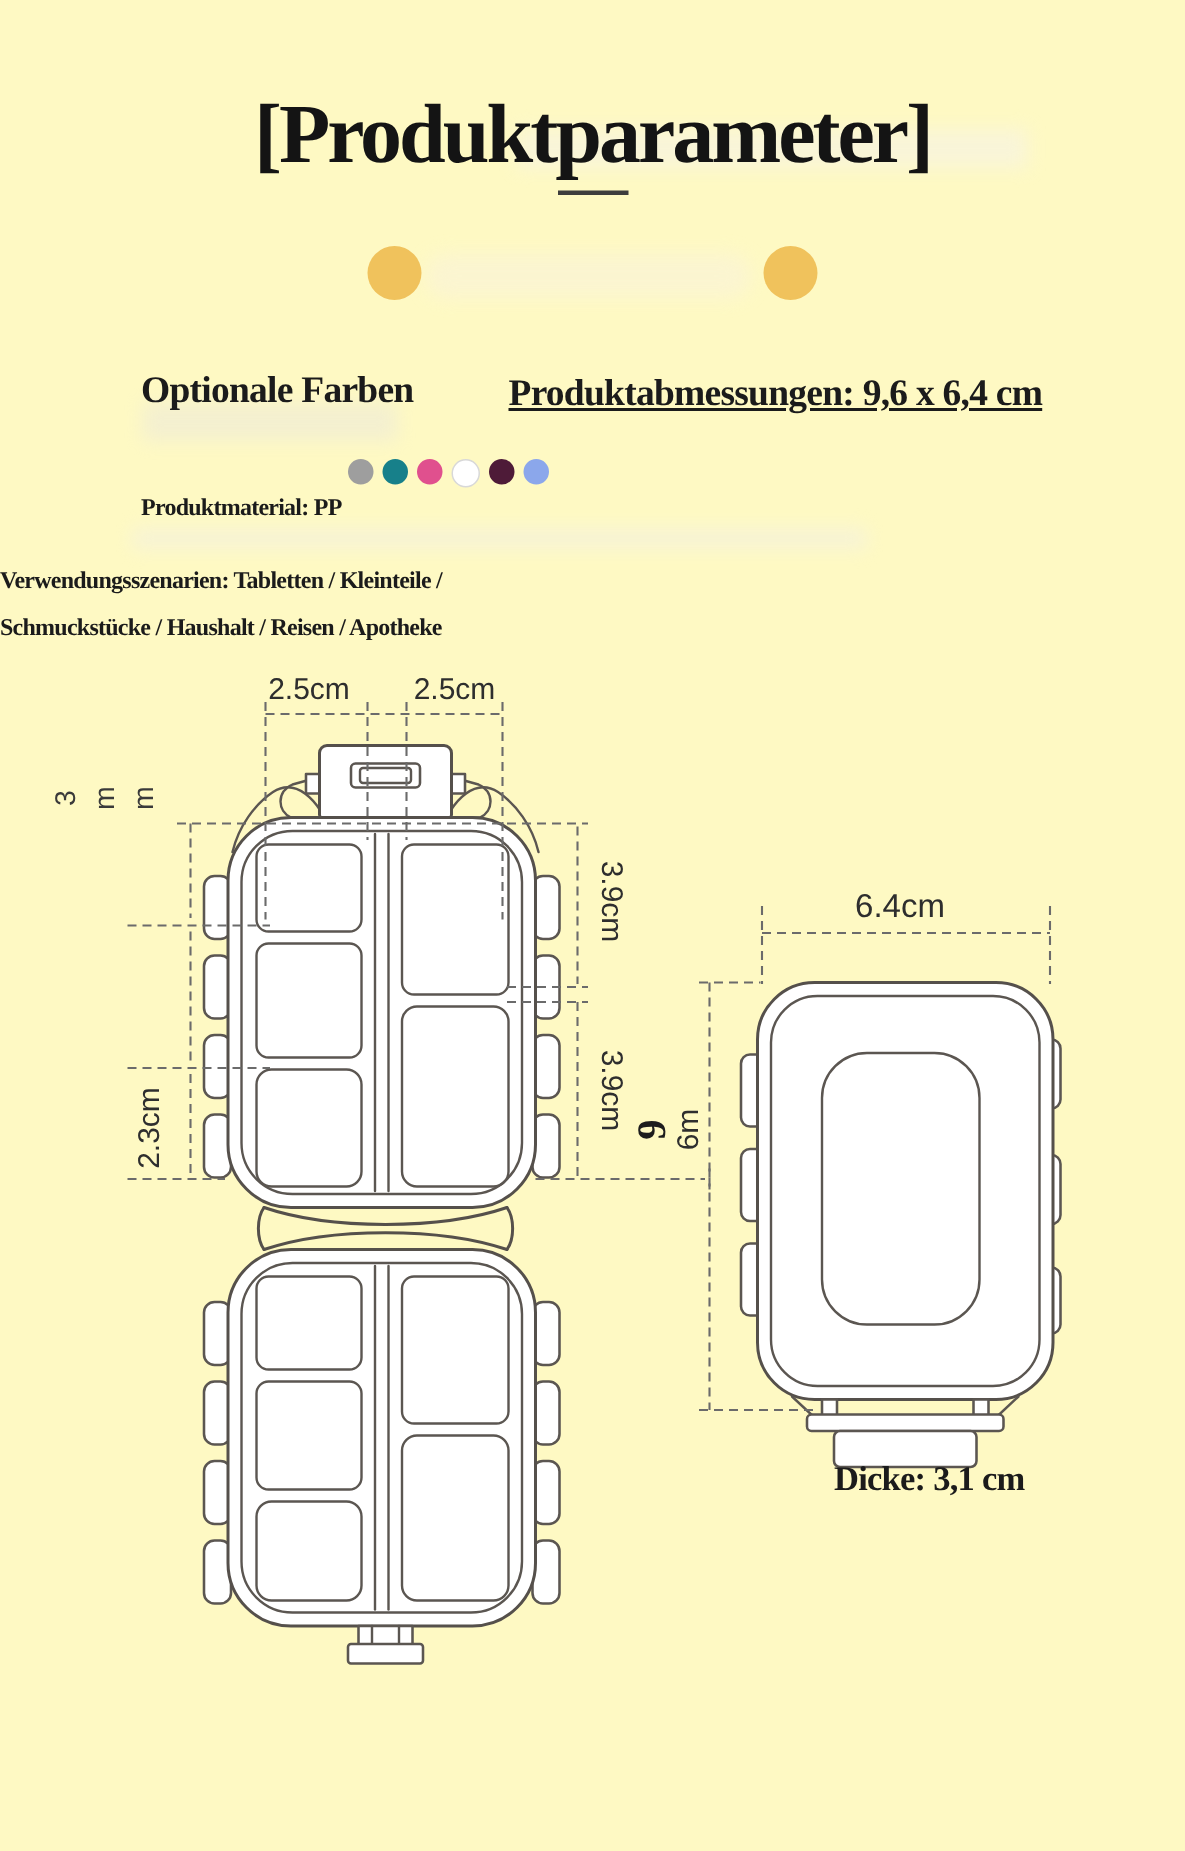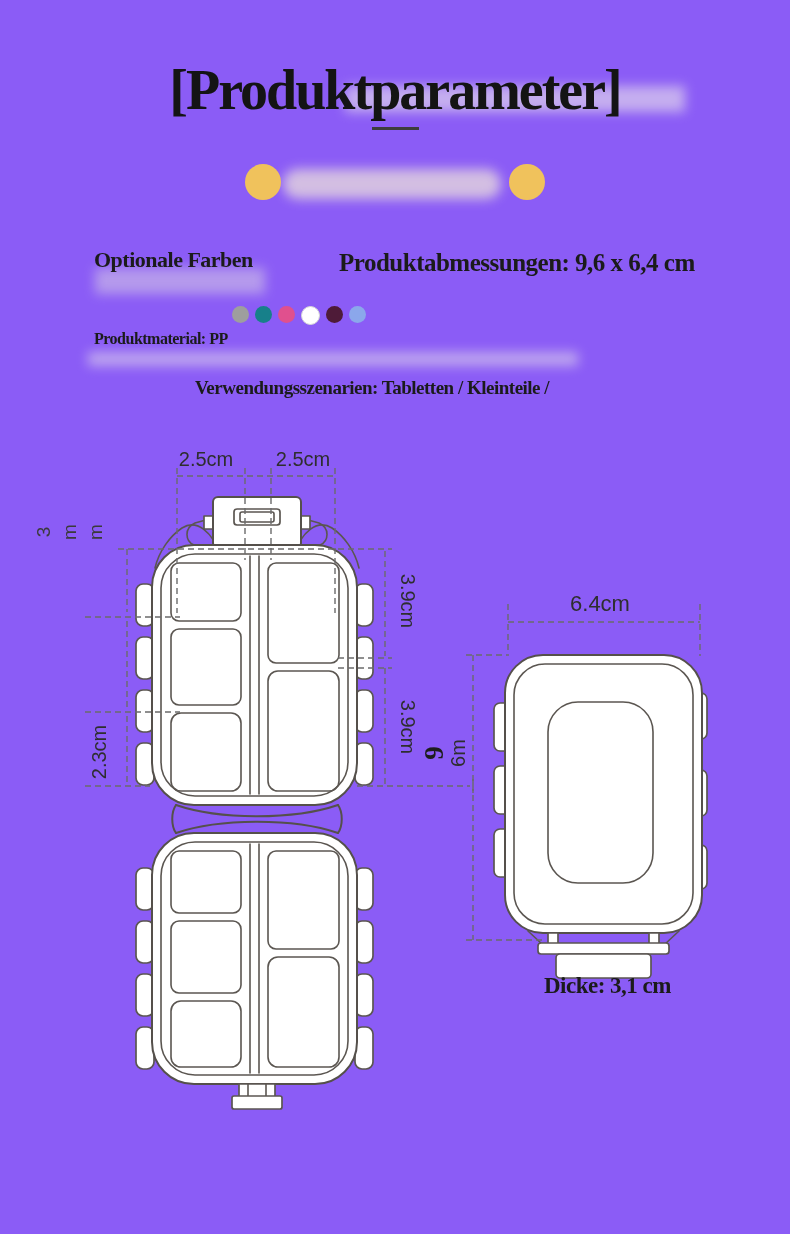--- a/index.html
+++ b/index.html
@@ -1,41 +1,41 @@
 <!DOCTYPE html>
 <html><head>
 <meta charset="utf-8">
 <style>
   html,body{margin:0;padding:0;background:#ffffff;}
   .page{
     position:relative;width:790px;height:1234px;margin:0 auto;
-    background:#8b5cf6;overflow:hidden;
+    background:#fef9c3;overflow:hidden;
     font-family:"Liberation Serif", serif;color:#171717;
   }
   .wash{position:absolute;filter:blur(6px);pointer-events:none;}
   .wash-title{top:86px;left:345px;width:340px;height:26px;background:#f5f2ea;opacity:.55;}
   .wash-band{top:169px;left:283px;width:218px;height:30px;border-radius:15px;background:#faf3d8;opacity:.65;}
   .wash-colors{top:268px;left:95px;width:170px;height:26px;background:#e8e5e0;opacity:.45;}
   .wash-material{top:352px;left:88px;width:490px;height:14px;background:#f0eee8;opacity:.5;}
 
   .title{
     position:absolute;top:20px;left:0;width:100%;text-align:center;
     font-size:56px;font-weight:bold;letter-spacing:-2px;color:#141414;
   }
   .divider{position:absolute;top:127px;left:372px;width:47px;height:3px;background:#3d3d3d;}
   .dot{position:absolute;top:164px;width:36px;height:36px;border-radius:50%;}
   .dot-left{left:245px;}
   .dot-right{left:509px;}
 
   .label{position:absolute;font-weight:bold;letter-spacing:-0.5px;color:#1b1b1b;}
-  .label-colors{top:247px;left:94px;font-size:22px;}
-  .label-dims{top:249px;left:339px;font-size:25px;}
+  .label-colors{top:247px;left:94px;font-size:25px;}
+  .label-dims{top:249px;left:339px;font-size:25px;text-decoration:underline;}
   .label-material{top:330px;left:94px;font-size:16px;}
-  .label-usage{top:372px;left:0;width:744px;text-align:center;font-size:19px;line-height:31px;}
-  .label-thickness{top:973px;left:544px;font-size:23px;}
+  .label-usage{top:372px;left:0;width:744px;font-size:16px;line-height:31px;}
+  .label-thickness{top:973px;left:556px;font-size:23px;}
 
   .swatches{position:absolute;top:306px;left:232px;display:flex;gap:6px;}
   .swatch{width:17px;height:17px;border-radius:50%;}
 
   .drawing{position:absolute;top:440px;left:0;width:790px;height:692px;}
   .ln{fill:none;stroke:#55504b;stroke-width:2;stroke-linecap:round;stroke-linejoin:round;}
   .ln2{fill:none;stroke:#5b5651;stroke-width:1.6;stroke-linecap:round;stroke-linejoin:round;}
   .shape{fill:#ffffff;stroke:#55504b;stroke-width:2;stroke-linejoin:round;}
   .shape2{fill:#ffffff;stroke:#5b5651;stroke-width:1.7;stroke-linejoin:round;}
   .cell{fill:none;stroke:#5b5651;stroke-width:1.6;}
@@ -74,20 +74,21 @@
     <span class="swatch" style="background: rgb(224, 80, 142);"></span>
     <span class="swatch" style="background: rgb(255, 255, 255); border: 1px solid rgb(216, 216, 216);"></span>
     <span class="swatch" style="background: rgb(78, 27, 56);"></span>
     <span class="swatch" style="background: rgb(139, 167, 235);"></span>
   </div>
 
   <div class="label label-material">Produktmaterial: PP</div>
 
   <div class="label label-usage">
     <div>Verwendungsszenarien: Tabletten / Kleinteile /</div>
+    <div>Schmuckstücke / Haushalt / Reisen / Apotheke</div>
   </div>
 
   <svg class="drawing" viewBox="0 440 790 692">
 
     <g>
 
       <path class="ln2" d="M222,558 C212,530 196,519 182,528 C170,536 159,551 155,568"></path>
       <path class="ln2" d="M292,558 C302,530 318,519 332,528 C344,536 355,551 359,568"></path>
       <path class="ln2" d="M213,545 L194,545 C185,541 184,528 195,523 L213,518"></path>
       <path class="ln2" d="M301,545 L320,545 C329,541 330,528 319,523 L301,518"></path>

